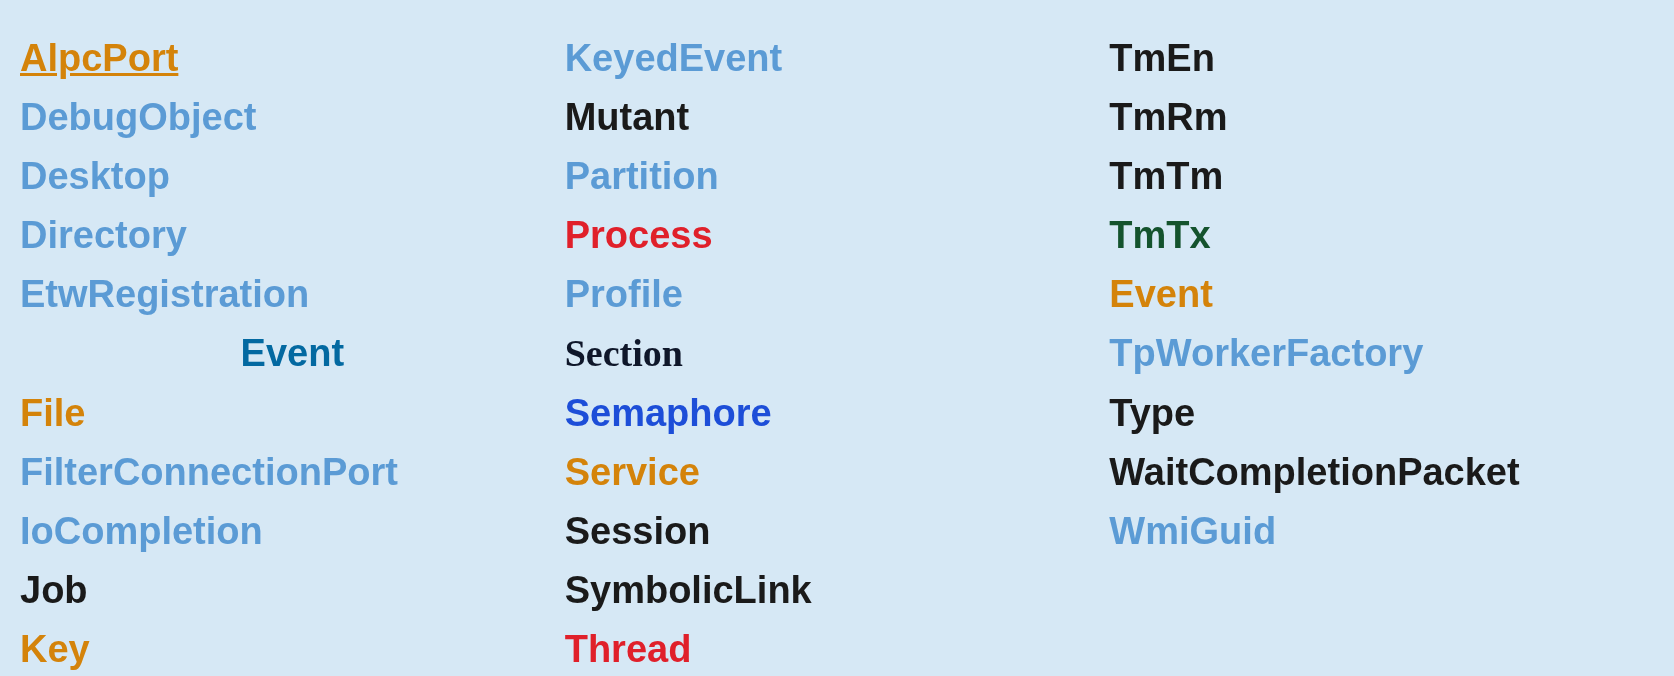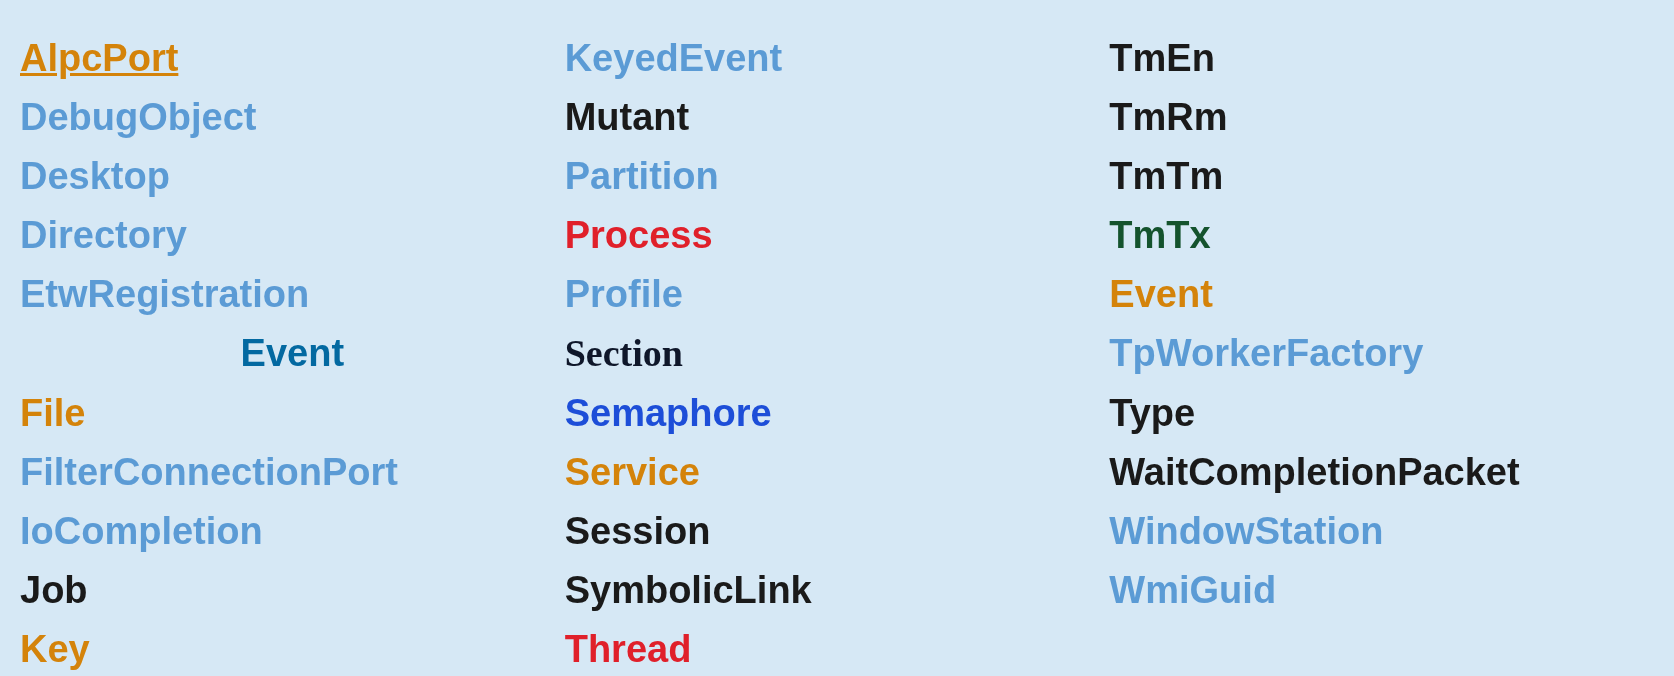--- a/index.html
+++ b/index.html
@@ -63,16 +63,15 @@
     </div>
     <div class="column">
       <span class="item" style="color: rgb(26, 26, 26);">TmEn</span>
       <span class="item" style="color: rgb(26, 26, 26);">TmRm</span>
       <span class="item" style="color: rgb(26, 26, 26);">TmTm</span>
       <span class="item" style="color: #14532d;">TmTx</span>
       <span class="item" style="color: rgb(212, 131, 10);">Event</span>
       <span class="item" style="color: rgb(91, 155, 213);">TpWorkerFactory</span>
       <span class="item" style="color: rgb(26, 26, 26);">Type</span>
       <span class="item" style="color: rgb(26, 26, 26);">WaitCompletionPacket</span>
-      <span class="item" style="color: rgb(91, 155, 213);">WindowStation</span>
       <span class="item" style="color: rgb(91, 155, 213);">WmiGuid</span>
     </div>
   </div>
 
 </body></html>

